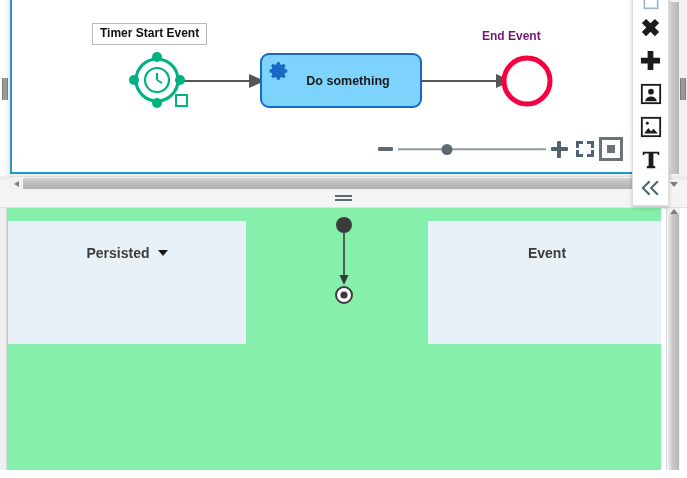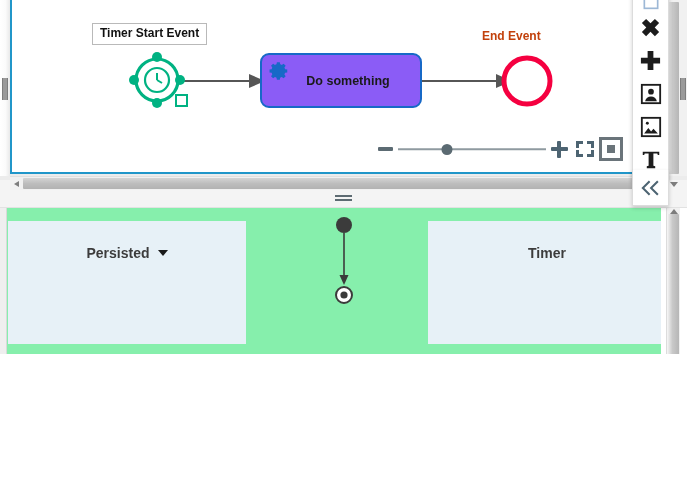--- a/index.html
+++ b/index.html
@@ -6,21 +6,21 @@
   * { box-sizing: border-box; }
   html, body {
     margin: 0; padding: 0;
     width: 687px; height: 478px;
     overflow: hidden;
     background: #ffffff;
     font-family: "Liberation Sans", sans-serif;
   }
   #app {
     position: relative;
-    width: 687px; height: 354px;
+    width: 687px; height: 470px;
     background: #f4f4f4;
     overflow: hidden;
   }
 
   
   #top-panel {
     position: absolute;
     left: 0; top: 0;
     width: 687px; height: 180px;
     background: #ececec;
@@ -93,26 +93,26 @@
     font-weight: bold;
     color: #111;
     padding: 3px 7px 4px 7px;
     white-space: nowrap;
     line-height: 1.05;
   }
   .plain-label {
     position: absolute;
     font-size: 12px;
     font-weight: bold;
-    color: #c2410c;
+    color: #701a75;
     white-space: nowrap;
   }
   .task-box {
     position: absolute;
-    background: #8b5cf6;
+    background: #7dd3fc;
     border: 2px solid #1769c7;
     border-radius: 9px;
     display: flex;
     align-items: center;
     justify-content: center;
   }
   .task-label {
     font-size: 12.5px;
     font-weight: bold;
     color: #1a1a1a;
@@ -555,21 +555,21 @@
 
     <div class="region-box" style="left:8px;top:13px;width:238px;height:123px;">
       <div class="region-title">
         <span>Persisted</span>
         <span class="caret-down"></span>
       </div>
     </div>
 
     <div class="region-box" style="left:428px;top:13px;width:238px;height:123px;">
       <div class="region-title">
-        <span>Timer</span>
+        <span>Event</span>
       </div>
     </div>
 
     <svg style="position:absolute;left:325px;top:7px;" width="40" height="92">
       <circle cx="19" cy="10" r="8" fill="#3b3b3b"></circle>
       <line x1="19" y1="18" x2="19" y2="63" stroke="#3b3b3b" stroke-width="1.6"></line>
       <polygon points="14.5,60 23.5,60 19,70" fill="#3b3b3b"></polygon>
       <circle cx="19" cy="80" r="8" fill="#ffffff" stroke="#3b3b3b" stroke-width="2"></circle>
       <circle cx="19" cy="80" r="3.6" fill="#3b3b3b"></circle>
     </svg>

